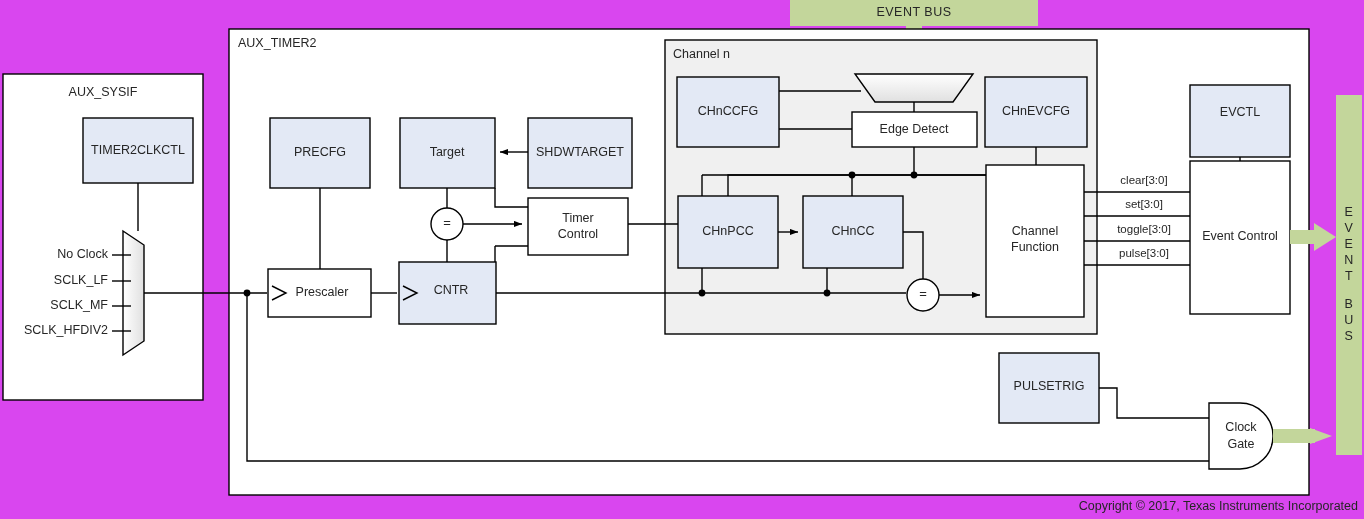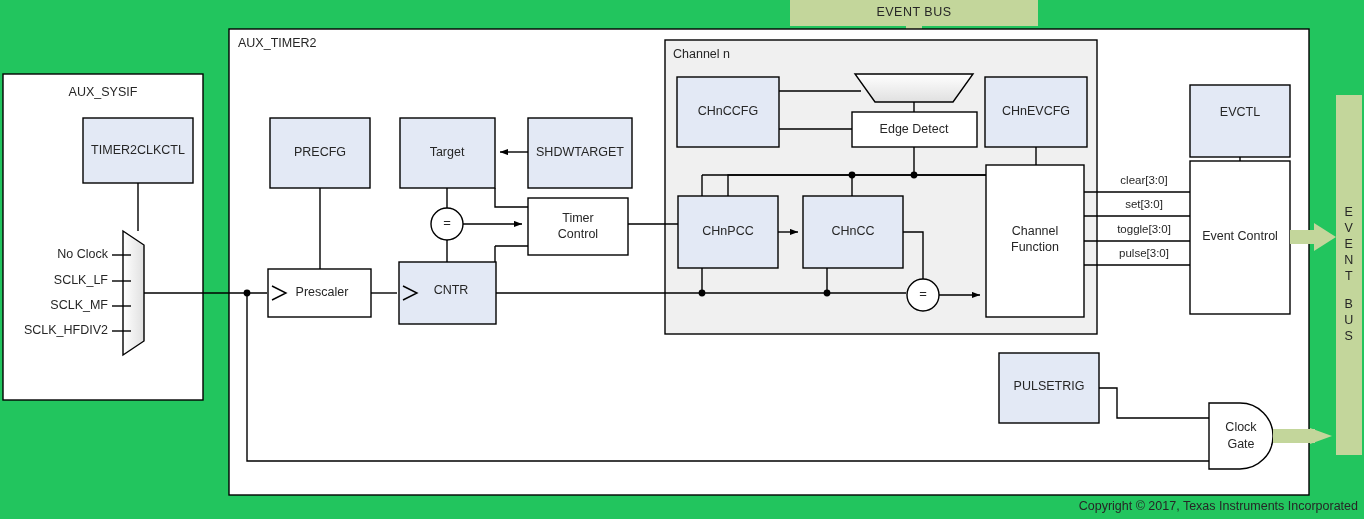--- a/index.html
+++ b/index.html
@@ -4,21 +4,21 @@
 <style>
   html, body {
     margin: 0;
     padding: 0;
     background: #ffffff;
   }
   #canvas {
     position: relative;
     width: 1364px;
     height: 519px;
-    background: #22c55e;
+    background: #d946ef;
     font-family: "Liberation Sans", sans-serif;
     overflow: hidden;
   }
   svg.layer {
     position: absolute;
     left: 0;
     top: 0;
     width: 1364px;
     height: 519px;
   }

